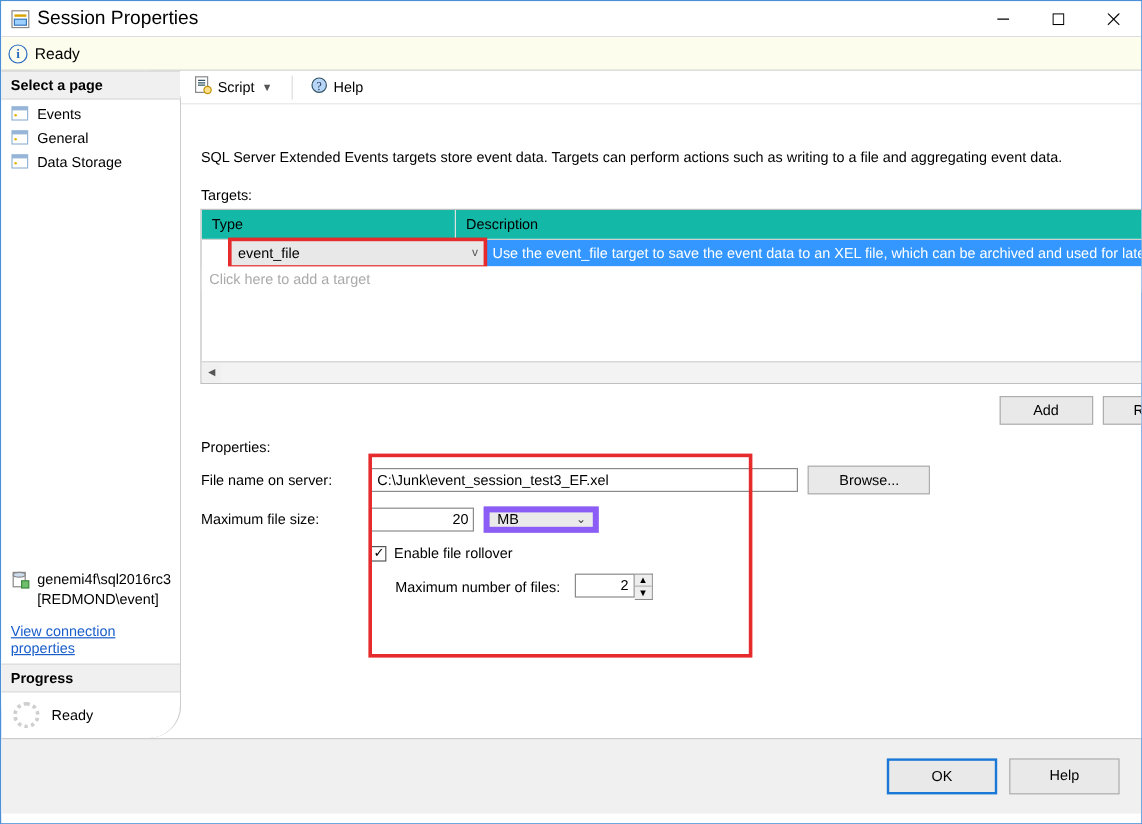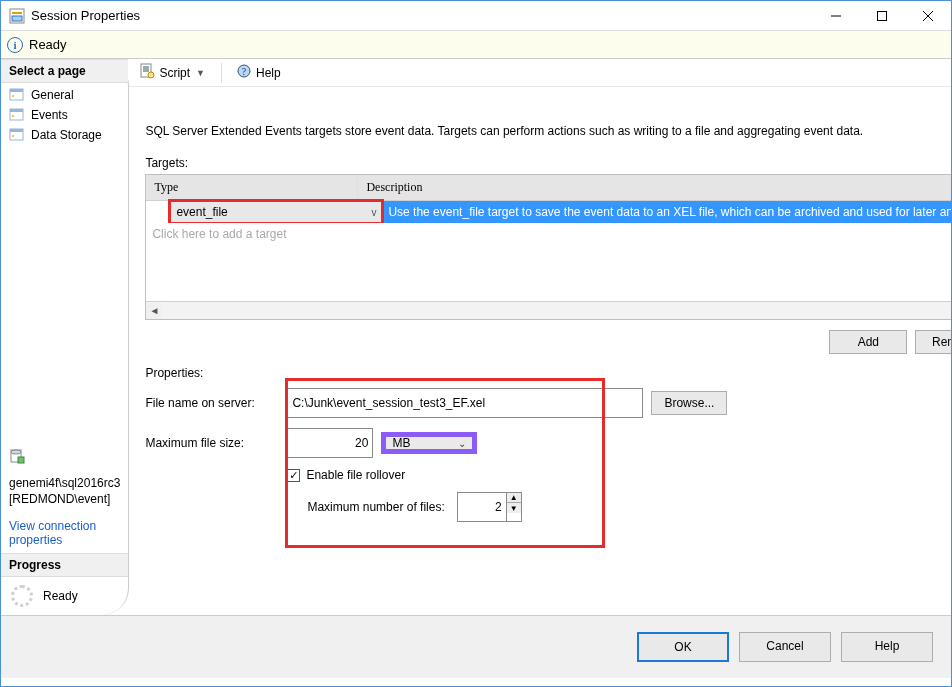--- a/index.html
+++ b/index.html
@@ -19,21 +19,21 @@
     background: #fff;
     display: flex;
     align-items: center;
     border-bottom: 1px solid #ddd;
   }
   .titlebar .app-icon {
     width: 16px; height: 16px;
     margin: 0 6px 0 8px;
     display: inline-block;
   }
-  .titlebar .title { flex: 1; font-size: 13px; }
+  .titlebar .title { flex: 1; font-size: 16px; }
   .win-btn {
     width: 46px; height: 30px;
     display: flex; align-items: center; justify-content: center;
     font-family: "Segoe UI Symbol", sans-serif;
     font-size: 10px;
   }
 
   .statusbar {
     height: 28px;
     background: #fdfdee;
@@ -78,23 +78,23 @@
     display: flex; align-items: center;
     gap: 6px;
     padding: 2px 8px;
     font-size: 12px;
   }
   .nav-fill { flex: 1; }
   .page-icon {
     width: 16px; height: 16px;
     display: inline-block;
   }
-  .conn-body { padding: 6px 8px; font-size: 12px; line-height: 1.35; display:flex; gap:6px; align-items:flex-start;flex-direction:column;}
+  .conn-body { padding: 6px 8px; font-size: 12px; line-height: 1.35; display:flex; gap:6px; align-items:flex-start;}
   .conn-link { padding: 6px 8px; }
-  .conn-link a { color: #1a5ec9; font-size: 12px; cursor: pointer;}
+  .conn-link a { color: #1a5ec9; font-size: 12px; text-decoration: underline; cursor: pointer;}
   .progress-body { padding: 8px 10px; display:flex; align-items:center; gap:10px;}
   .spinner {
     width: 22px; height: 22px;
     border: 3px dotted #cfcfcf;
     border-radius: 50%;
   }
 
   .main {
     flex: 1;
     display: flex;
@@ -136,23 +136,22 @@
     flex-direction:column;
   }
   .thead {
     display: flex;
     background: #fff;
     border-bottom: 1px solid #d0d0d0;
   }
   .th {
     padding: 5px 8px;
     font-size: 12px;
-    background: #e5e5e5;
+    background: #14b8a6;
     border-right: 1px solid #e0e0e0;
-    font-family: Liberation Serif, serif;
   }
   .th.type { width: 212px; }
   .th.desc { flex: 1; border-right: none;}
   .trow {
     display: flex;
     align-items: stretch;
   }
   .td { padding: 4px 6px; font-size: 12px; }
   .td.type {
     width: 212px;
@@ -190,21 +189,21 @@
   }
 
   .row-btns {
     display:flex;
     justify-content:flex-end;
     gap: 8px;
     margin: 10px 0 10px 0;
   }
   .btn {
     min-width: 78px;
-    padding: 4px 12px;
+    padding: 4px 25px;
     border: 1px solid #adadad;
     background: #e9e9e9;
     font-size: 12px;
     text-align:center;
   }
   .btn.primary { border: 2px solid #1a78d7; background:#e9e9e9;}
   .props-area {
     display:flex;
     gap: 6px;
     align-items:flex-start;
@@ -221,21 +220,21 @@
   .red-box {
     position: absolute;
     border: 3px solid #e52b2b;
     pointer-events: none;
   }
   .input {
     border: 1px solid #8a8a8a;
     padding: 3px 4px;
     font-size: 12px;
     background:#fff;
-    height: 30px;
+    height: 20px;
   }
   .input.number { text-align: right; }
   .select {
     border: 5px solid #8b5cf6;
     background: #eaeaea;
     height: 22px;
     font-size: 12px;
     display:flex;
     align-items:center;
     justify-content:space-between;
@@ -320,31 +319,31 @@
     <div class="section-head">Select a page</div>
     <div class="nav-list">
       <div class="nav-item">
         <span class="page-icon">
           <svg width="16" height="14">
               <rect x="1" y="2" width="13" height="11" fill="#fff" stroke="#97b5d6"></rect>
               <rect x="1" y="2" width="13" height="3" fill="#97b5d6"></rect>
               <circle cx="4" cy="9" r="1" fill="#e3b100"></circle>
             </svg>
         </span>
-        <span>General</span>
+        <span>Events</span>
       </div>
       <div class="nav-item">
         <span class="page-icon">
           <svg width="16" height="14">
               <rect x="1" y="2" width="13" height="11" fill="#fff" stroke="#97b5d6"></rect>
               <rect x="1" y="2" width="13" height="3" fill="#97b5d6"></rect>
               <circle cx="4" cy="9" r="1" fill="#e3b100"></circle>
             </svg>
         </span>
-        <span>Events</span>
+        <span>General</span>
       </div>
       <div class="nav-item">
         <span class="page-icon">
           <svg width="16" height="14">
               <rect x="1" y="2" width="13" height="11" fill="#fff" stroke="#97b5d6"></rect>
               <rect x="1" y="2" width="13" height="3" fill="#97b5d6"></rect>
               <circle cx="4" cy="9" r="1" fill="#e3b100"></circle>
             </svg>
         </span>
         <span>Data Storage</span>
@@ -472,15 +471,14 @@
           </div>
         </div>
 
       </div>
     </div>
   </div>
 </div>
 
 <div class="footer">
   <div class="btn primary">OK</div>
-  <div class="btn">Cancel</div>
   <div class="btn">Help</div>
 </div>
 
 </body></html>

